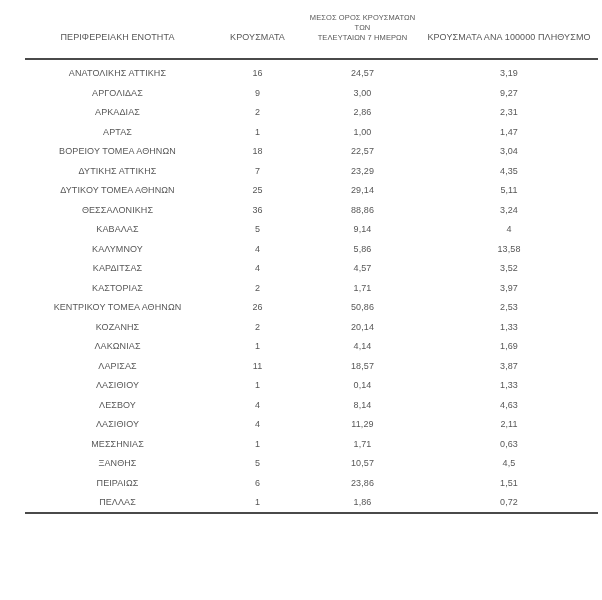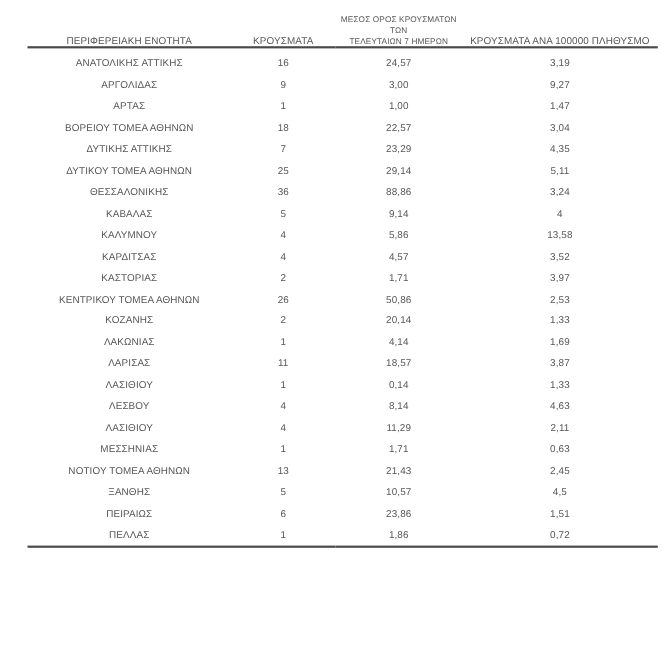--- a/index.html
+++ b/index.html
@@ -31,21 +31,21 @@
   col.c-cases   { width: 95px;  }
   col.c-avg7    { width: 115px; }
   col.c-per100k { width: 178px; }
 
   thead th {
     font-weight: normal;
     font-size: 9px;
     line-height: 1.15;
     letter-spacing: 0.1px;
     vertical-align: bottom;
-    padding: 0 2px 0 2px;
+    padding: 0 2px 16px 2px;
     border-bottom: 2.5px solid #4a4a4a;
     color: #575757;
     white-space: nowrap;
   }
   thead th.avg7-header {
     font-size: 7.5px;
     line-height: 1.3;
     white-space: normal;
   }
   thead th .hline { display: block; }
@@ -95,20 +95,26 @@
           <td>24,57</td>
           <td>3,19</td>
         </tr>
         <tr>
           <td>ΑΡΓΟΛΙΔΑΣ</td>
           <td>9</td>
           <td>3,00</td>
           <td>9,27</td>
         </tr>
         <tr>
+          <td>ΑΡΚΑΔΙΑΣ</td>
+          <td>2</td>
+          <td>2,86</td>
+          <td>2,31</td>
+        </tr>
+        <tr>
           <td>ΑΡΤΑΣ</td>
           <td>1</td>
           <td>1,00</td>
           <td>1,47</td>
         </tr>
         <tr>
           <td>ΒΟΡΕΙΟΥ ΤΟΜΕΑ ΑΘΗΝΩΝ</td>
           <td>18</td>
           <td>22,57</td>
           <td>3,04</td>
@@ -197,26 +203,20 @@
           <td>11,29</td>
           <td>2,11</td>
         </tr>
         <tr>
           <td>ΜΕΣΣΗΝΙΑΣ</td>
           <td>1</td>
           <td>1,71</td>
           <td>0,63</td>
         </tr>
         <tr>
-          <td>ΝΟΤΙΟΥ ΤΟΜΕΑ ΑΘΗΝΩΝ</td>
-          <td>13</td>
-          <td>21,43</td>
-          <td>2,45</td>
-        </tr>
-        <tr>
           <td>ΞΑΝΘΗΣ</td>
           <td>5</td>
           <td>10,57</td>
           <td>4,5</td>
         </tr>
         <tr>
           <td>ΠΕΙΡΑΙΩΣ</td>
           <td>6</td>
           <td>23,86</td>
           <td>1,51</td>

